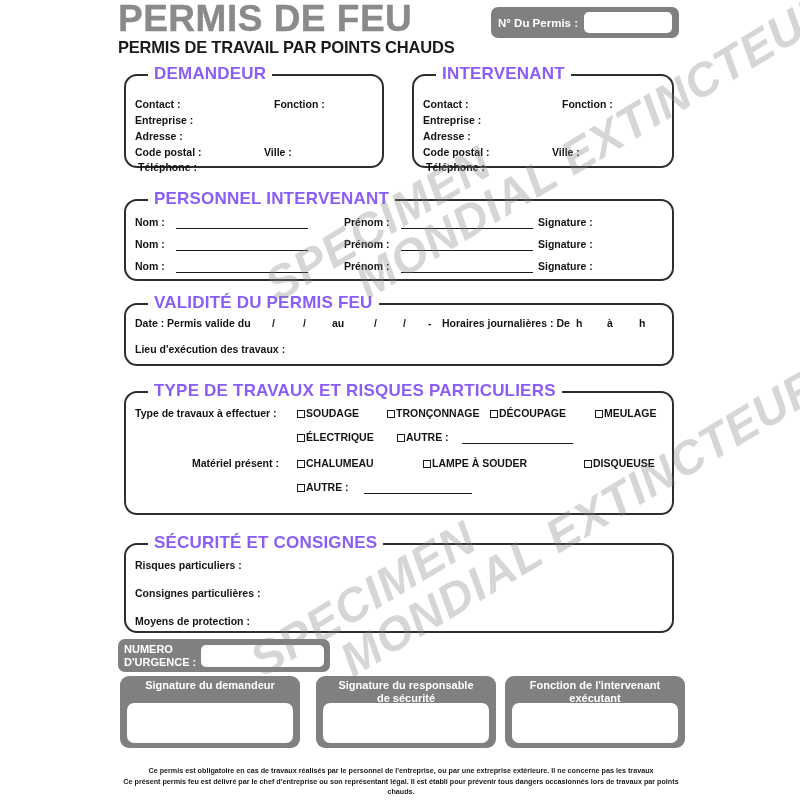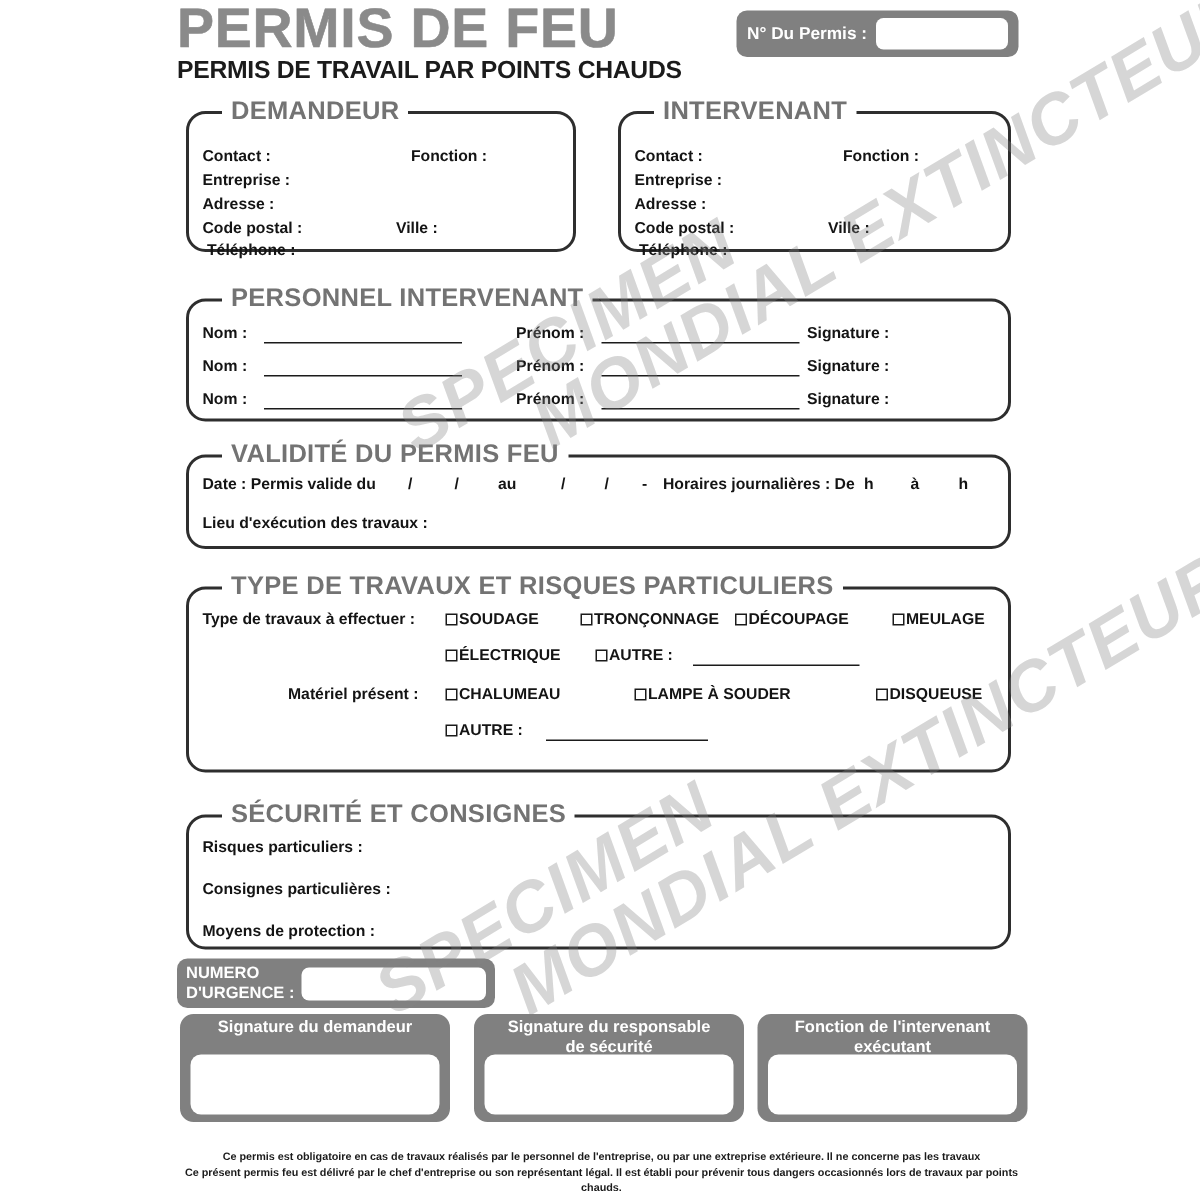--- a/index.html
+++ b/index.html
@@ -104,21 +104,21 @@
     background: transparent;
   }
   .sect-title {
     position: absolute;
     top: -12px;
     left: 22px;
     background: #ffffff;
     padding: 0 6px;
     font-size: 17px;
     font-weight: bold;
-    color: #737373;
+    color: #8b5cf6;
     letter-spacing: 0.2px;
     white-space: nowrap;
     z-index: 20;
   }
 
   .fld {
     position: absolute;
     font-size: 10.5px;
     font-weight: bold;
     color: #141414;

